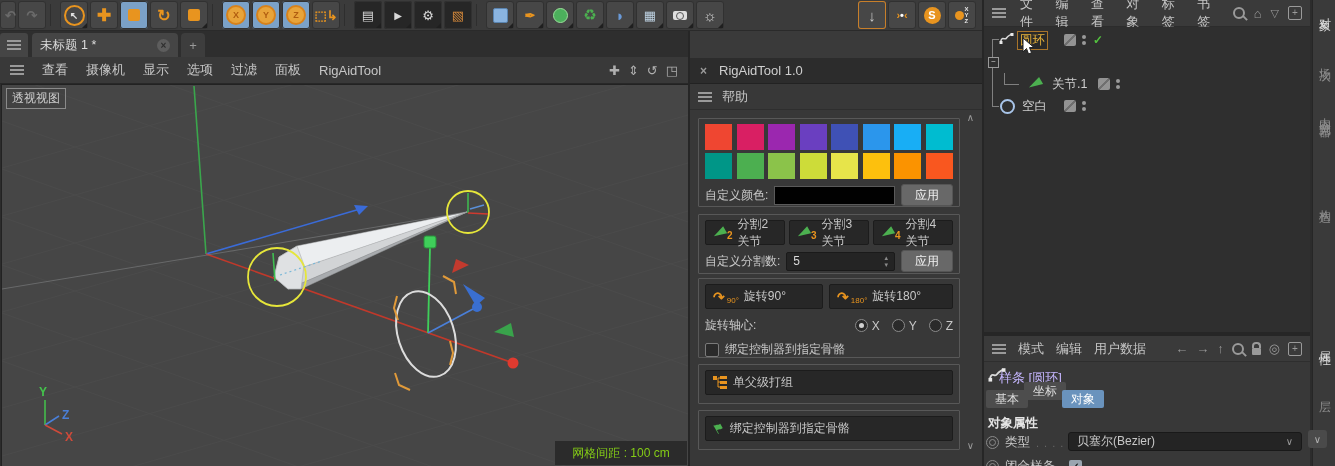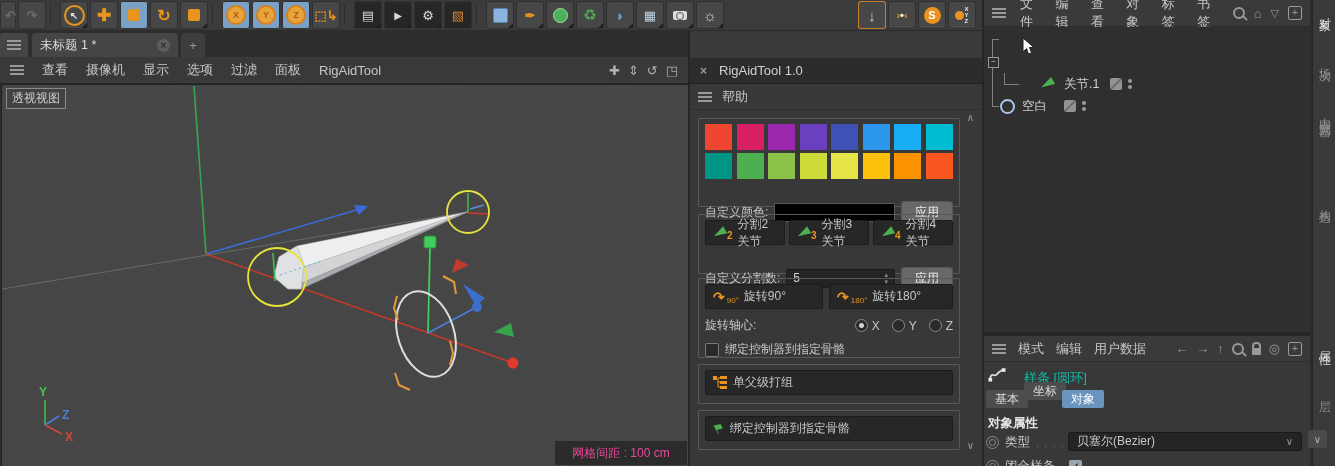--- a/index.html
+++ b/index.html
@@ -41,31 +41,31 @@
   .doctab .ttl{flex:1;font-size:12.5px}
   .closec{width:13px;height:13px;border-radius:50%;background:#5d5d5d;color:#2e2e2e;font-size:10px;font-weight:bold;display:flex;align-items:center;justify-content:center}
   .plustab{width:24px;height:24px;background:#3d3d3d;border-radius:4px 4px 0 0;margin-left:3px;display:flex;align-items:center;justify-content:center;color:#9a9a9a}
   
   .vpmenu{left:0;top:57px;width:688px;height:27px;background:#393939;border-bottom:1px solid #282828;display:flex;align-items:center;gap:18px;padding:0 10px;box-sizing:border-box}
   .mitem{color:#c6c6c6;font-size:13px}
   .vpnav{margin-left:auto;display:flex;gap:8px;color:#b0b0b0;font-size:13px}
   
   .viewport{left:1px;top:84px;width:686px;height:381px;background:#464646;border:1px solid #222;box-sizing:content-box}
   .vplabel{position:absolute;left:4px;top:3px;border:1px solid #8a8a8a;padding:1px 5px;font-size:12px;color:#ccc;background:rgba(60,60,60,.3)}
-  .gridinfo{position:absolute;right:1px;bottom:1px;width:132px;height:24px;background:#2b2b2b;color:#ec4899;font-size:12px;display:flex;align-items:center;justify-content:center}
+  .gridinfo{position:absolute;right:1px;bottom:1px;width:132px;height:24px;background:#2b2b2b;color:#84cc16;font-size:12px;display:flex;align-items:center;justify-content:center}
   
   .vsep{background:#262626}
   
   .rtitle{left:690px;top:58px;width:292px;height:26px;background:#2c2c2c;border-bottom:1px solid #222;display:flex;align-items:center;gap:12px;padding:0 10px;box-sizing:border-box}
   .rmenu{left:690px;top:84px;width:292px;height:26px;background:#383838;border-bottom:1px solid #2e2e2e;display:flex;align-items:center;gap:10px;padding:0 8px;box-sizing:border-box}
   .rcontent{left:690px;top:110px;width:292px;height:356px;background:#383838}
   .grp{position:absolute;left:8px;width:262px;border:1px solid #585858;border-radius:1px;box-sizing:border-box;padding:5px 6px}
   .sw{width:27px;height:26px;display:inline-block}
   .swrow{display:flex;justify-content:space-between;margin-bottom:3px}
-  .crow{display:flex;align-items:center;gap:6px;margin-top:22px}
+  .crow{display:flex;align-items:center;gap:6px;margin-top:5px}
   .blackfield{flex:1;height:17px;background:#010101;border:1px solid #5a5a5a}
   .btn{background:#272727;border:1px solid #1c1c1c;border-radius:2px;color:#c8c8c8;font-size:12px;
        display:flex;align-items:center;justify-content:flex-start;gap:5px;padding:0 7px;height:25px;box-sizing:border-box}
   .btngray{background:#686868;border:1px solid #555;border-radius:3px;color:#f2f2f2;font-size:12px;height:20px;padding:0 13px;display:flex;align-items:center}
   .field{background:#242424;border:1px solid #1a1a1a;border-radius:2px;color:#d8d8d8;font-size:12px;height:19px;display:flex;align-items:center;padding:0 6px;box-sizing:border-box}
   .spin{margin-left:auto;color:#8a8a8a;font-size:7px;line-height:7px;text-align:center}
   .jtri{width:0;height:0;border-style:solid;border-width:4px 0 4px 13px;border-color:transparent transparent transparent #4cb050;transform:rotate(150deg);display:inline-block}
   .jnum{color:#e8941f;font-size:10px;font-weight:bold;margin-left:-4px;margin-top:6px}
   .rarr{color:#e8941f;font-size:14px;font-weight:bold}
   .rdeg{color:#e8941f;font-size:8px;margin-left:-3px;margin-top:7px}
@@ -450,23 +450,41 @@
 </div>
 <div class="abs omtree">
 
   <div class="tline" style="left:8px;top:12px;width:1px;height:68px"></div>
   <div class="tline" style="left:8px;top:12px;width:7px;height:1px"></div>
   <div class="tline" style="left:8px;top:79px;width:7px;height:1px"></div>
   <div class="tline" style="left:20px;top:46px;width:1px;height:11px"></div>
   <div class="tline" style="left:20px;top:57px;width:15px;height:1px"></div>
   <div class="ebox" style="left:4px;top:30px">−</div>
 
-
-
-  <div class="orow" style="left:16px;top:47px;width:326px">
+  <div class="orow" style="left:0;top:3px;width:326px">
+    <span style="margin-left:15px">
+      <svg width="15" height="14" viewBox="0 0 14 14">
+          <path d="M1,10 C3,3 5,9 7,6 C9,3 10,4 12,2" stroke="#d8d8d8" fill="none" stroke-width="1.5"></path>
+          <rect x="0" y="9" width="3" height="3" fill="#e8e8e8"></rect>
+          <rect x="11" y="1" width="3" height="3" fill="#e8e8e8"></rect>
+        </svg>
+    </span>
+    <span class="olabel sel" style="margin-left:3px">圆环</span>
+    <span style="position:absolute;left:80px;display:flex;align-items:center">
+      <span class="togsq"></span>
+      <span class="vdots">
+          <i></i>
+          <i></i>
+        </span>
+      <span class="gcheck">✓</span>
+    </span>
+  </div>
+
+
+  <div class="orow" style="left:4px;top:47px;width:326px">
     <span style="margin-left:40px" class="gjoint"></span>
     <span class="olabel" style="margin-left:8px">关节.1</span>
     <span style="position:absolute;left:110px;display:flex;align-items:center">
       <span class="togsq"></span>
       <span class="vdots">
           <i></i>
           <i></i>
         </span>
     </span>
   </div>
@@ -506,21 +524,21 @@
   </span>
 </div>
 <div class="abs atbody">
   <span style="position:absolute;left:4px;top:5px">
     <svg width="18" height="17" viewBox="0 0 14 14">
         <path d="M1,10 C3,3 5,9 7,6 C9,3 10,4 12,2" stroke="#d8d8d8" fill="none" stroke-width="1.5"></path>
         <rect x="0" y="9" width="3" height="3" fill="#e8e8e8"></rect>
         <rect x="11" y="1" width="3" height="3" fill="#e8e8e8"></rect>
       </svg>
   </span>
-  <span style="position:absolute;left:40px;top:7px;color:#14b8a6">样条 [圆环]</span>
+  <span style="position:absolute;left:15px;top:7px;color:#c4b5fd">样条 [圆环]</span>
   <div class="attab" style="left:2px;top:28px">基本</div>
   <div class="attab" style="left:40px;top:20px">坐标</div>
   <div class="attab on" style="left:78px;top:28px">对象</div>
   <div style="position:absolute;left:4px;top:53px;font-weight:bold;font-size:12.5px;color:#e4e4e4">对象属性</div>
   <div style="position:absolute;left:2px;top:72px;display:flex;align-items:center;gap:6px">
     <span class="dcirc"></span>
     <span style="font-size:12.5px">类型</span>
     <span class="dotldr">. . . . .</span>
   </div>
   <div class="dropdown" style="left:84px;top:70px;width:234px;height:19px">

